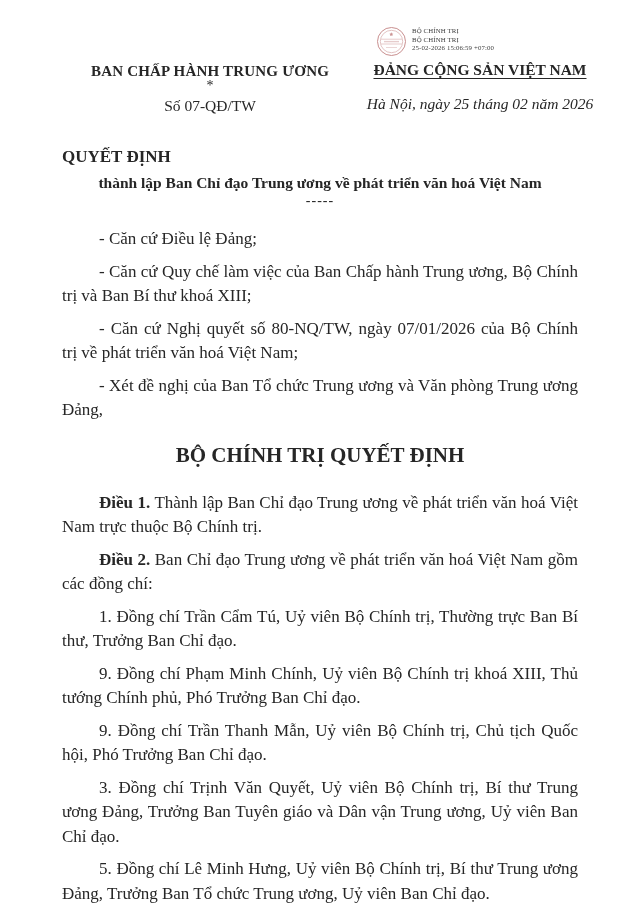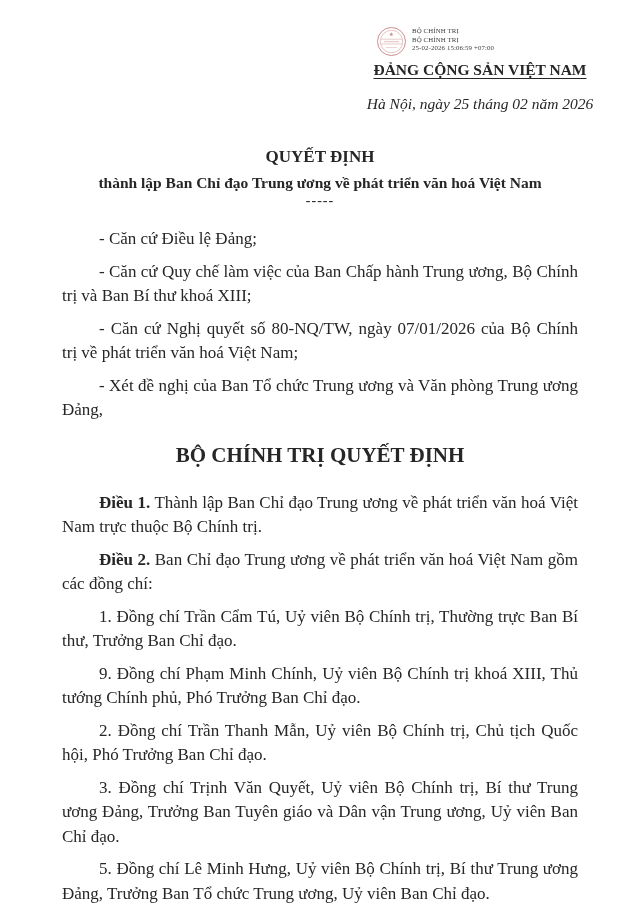--- a/index.html
+++ b/index.html
@@ -49,21 +49,21 @@
   .party {
     font-weight: bold; font-size: 15.5px; white-space: nowrap;
     text-decoration: underline; text-underline-offset: 3px;
   }
   .dateline { font-style: italic; font-size: 15.5px; margin-top: 16px; white-space: nowrap; }
 
   
   .content {
     position: absolute; top: 146px; left: 62px; width: 516px;
   }
-  .title-main { text-align: center; font-weight: bold; font-size: 17px; line-height: 22px; }
+  .title-main { text-align: left; font-weight: bold; font-size: 17px; line-height: 22px; }
   .title-sub  { text-align: center; font-weight: bold; font-size: 15.5px; line-height: 24px; margin-top: 3px; }
   .title-sep  { text-align: center; font-size: 14px; line-height: 12px; letter-spacing: 1px; }
 
   .preamble { margin-top: 20px; }
   p.par {
     margin: 8px 0 0 0;
     font-size: 17px; line-height: 24.5px;
     text-indent: 37px;
     text-align: justify;
   }
@@ -90,20 +90,25 @@
         <line x1="10" y1="21.5" x2="21" y2="21.5" stroke="#d6a9a9" stroke-width="0.8" opacity="0.6"></line>
       </svg>
     </span>
     <span class="stamp-text">
       <span style="display:block">BỘ CHÍNH TRỊ</span>
       <span style="display:block">BỘ CHÍNH TRỊ</span>
       <span style="display:block">25-02-2026 15:06:59 +07:00</span>
     </span>
   </div>
 
+  <div class="header-left">
+    <div class="org">BAN CHẤP HÀNH TRUNG ƯƠNG</div>
+    <div class="star">*</div>
+    <div class="doc-number">Số 07-QĐ/TW</div>
+  </div>
 
   <div class="header-right">
     <div class="party">ĐẢNG CỘNG SẢN VIỆT NAM</div>
     <div class="dateline">Hà Nội, ngày 25 tháng 02 năm 2026</div>
   </div>
 
   <div class="content">
     <div class="title-main">QUYẾT ĐỊNH</div>
     <div class="title-sub">thành lập Ban Chỉ đạo Trung ương về phát triển văn hoá Việt Nam</div>
     <div class="title-sep">-----</div>
@@ -116,18 +121,18 @@
     </div>
 
     <div class="decision-heading">BỘ CHÍNH TRỊ QUYẾT ĐỊNH</div>
 
     <p class="par"><span class="bold">Điều 1.</span><span> Thành lập Ban Chỉ đạo Trung ương về phát triển văn hoá Việt Nam trực thuộc Bộ Chính trị.</span></p>
 
     <p class="par"><span class="bold">Điều 2.</span><span> Ban Chỉ đạo Trung ương về phát triển văn hoá Việt Nam gồm các đồng chí:</span></p>
 
     <p class="par">1. Đồng chí Trần Cẩm Tú, Uỷ viên Bộ Chính trị, Thường trực Ban Bí thư, Trưởng Ban Chỉ đạo.</p>
     <p class="par">9. Đồng chí Phạm Minh Chính, Uỷ viên Bộ Chính trị khoá XIII, Thủ tướng Chính phủ, Phó Trưởng Ban Chỉ đạo.</p>
-    <p class="par">2. Đồng chí Trần Thanh Mẫn, Uỷ viên Bộ Chính trị, Chủ tịch Quốc hội, Phó Trưởng Ban Chỉ đạo.</p>
+    <p class="par">9. Đồng chí Trần Thanh Mẫn, Uỷ viên Bộ Chính trị, Chủ tịch Quốc hội, Phó Trưởng Ban Chỉ đạo.</p>
     <p class="par">3. Đồng chí Trịnh Văn Quyết, Uỷ viên Bộ Chính trị, Bí thư Trung ương Đảng, Trưởng Ban Tuyên giáo và Dân vận Trung ương, Uỷ viên Ban Chỉ đạo.</p>
     <p class="par">5. Đồng chí Lê Minh Hưng, Uỷ viên Bộ Chính trị, Bí thư Trung ương Đảng, Trưởng Ban Tổ chức Trung ương, Uỷ viên Ban Chỉ đạo.</p>
   </div>
 
 </div>
 
 </body></html>

